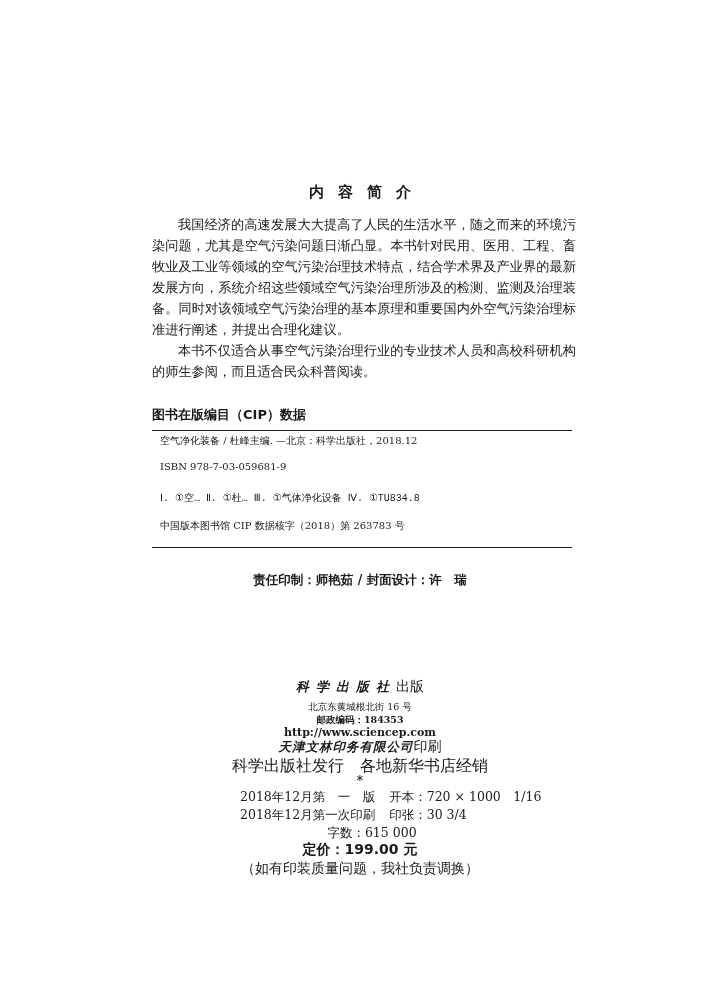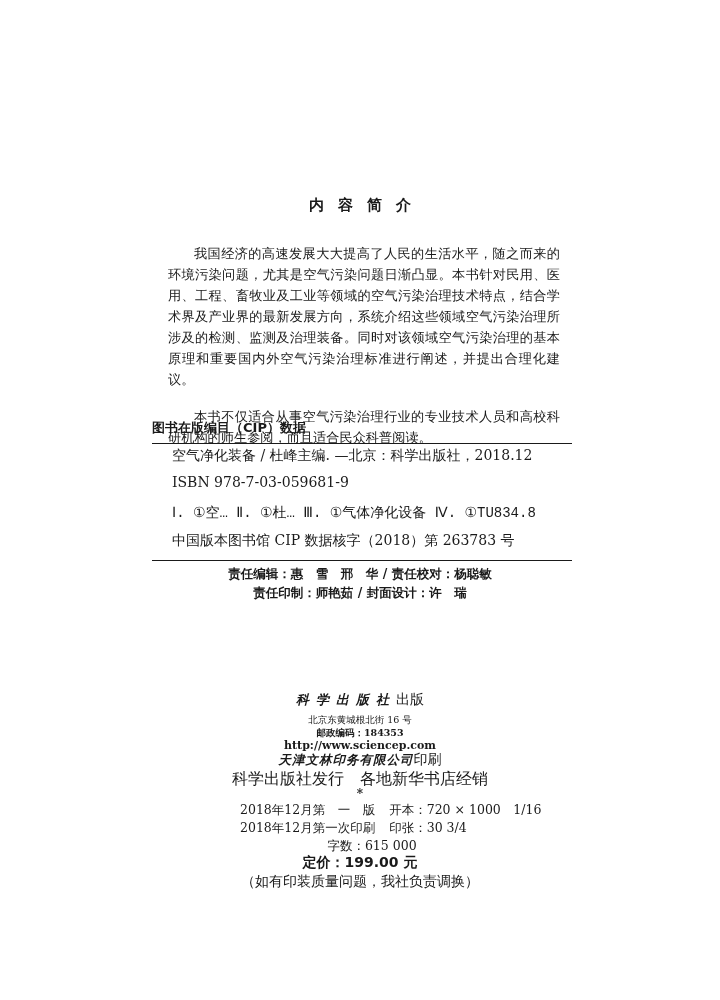--- a/index.html
+++ b/index.html
@@ -8,21 +8,21 @@
     background: #ffffff;
   }
   body {
     width: 720px;
     height: 1000px;
     position: relative;
     overflow: hidden;
     color: #1a1a1a;
     font-family: "DejaVu Serif", "Liberation Serif", serif;
   }
-  .page { position: absolute; left: 0; top: 17px; width: 720px; height: 783px; }
+  .page { position: absolute; left: 0; top: 4px; width: 720px; height: 783px; }
 
   .title {
     position: absolute;
     left: 0; width: 720px;
     top: 179px;
     text-align: center;
     font-family: "DejaVu Sans", "Liberation Sans", sans-serif;
     font-weight: bold;
     font-size: 15px;
     letter-spacing: 14px;
@@ -31,21 +31,21 @@
 
   .summary {
     position: absolute;
     left: 152px;
     width: 424px;
     top: 210px;
     font-size: 13.2px;
     line-height: 21px;
     text-align: justify;
   }
-  .summary p { margin: 16px; text-indent: 26px; }
+  .summary p { margin: 0; text-indent: 26px; }
 
   .cip-heading {
     position: absolute;
     left: 152px;
     top: 402px;
     font-family: "DejaVu Sans", "Liberation Sans", sans-serif;
     font-weight: bold;
     font-size: 13px;
   }
   .rule {
@@ -54,23 +54,22 @@
     width: 420px;
     height: 0;
     border-top: 1.2px solid #1a1a1a;
   }
   .rule-top { top: 426px; }
   .rule-bottom { top: 543px; }
 
   .cip-line {
     position: absolute;
     left: 160px;
-    font-size: 14px;
+    font-size: 10px;
     white-space: nowrap;
-    margin-left: 12px;
   }
   .cip-1 { top: 430px; }
   .cip-2 { top: 457px; }
   .cip-3 { top: 487px; font-family: Liberation Mono, monospace; }
   .cip-4 { top: 515px; }
 
   .staff {
     position: absolute;
     left: 0; width: 720px;
     text-align: center;
@@ -131,21 +130,20 @@
   <div class="cip-heading">图书在版编目（CIP）数据</div>
   <div class="rule rule-top"></div>
 
   <div class="cip-line cip-1">空气净化装备 / 杜峰主编. —北京：科学出版社，2018.12</div>
   <div class="cip-line cip-2">ISBN 978-7-03-059681-9</div>
   <div class="cip-line cip-3">Ⅰ. ①空…  Ⅱ. ①杜…  Ⅲ. ①气体净化设备  Ⅳ. ①TU834.8</div>
   <div class="cip-line cip-4">中国版本图书馆 CIP 数据核字（2018）第 263783 号</div>
 
   <div class="rule rule-bottom"></div>
 
-  <div class="staff staff-1">责任编辑：惠　雪　邢　华 / 责任校对：杨聪敏</div>
   <div class="staff staff-2">责任印制：师艳茹 / 封面设计：许　瑞</div>
 
   <div class="imprint publisher">
     <span class="calli">科学出版社</span><span>出版</span>
   </div>
   <div class="imprint address">北京东黄城根北街 16 号</div>
   <div class="imprint postcode">邮政编码：184353</div>
   <div class="imprint url">http://www.sciencep.com</div>
   <div class="imprint printer">
     <span class="calli">天津文林印务有限公司</span><span>印刷</span>

